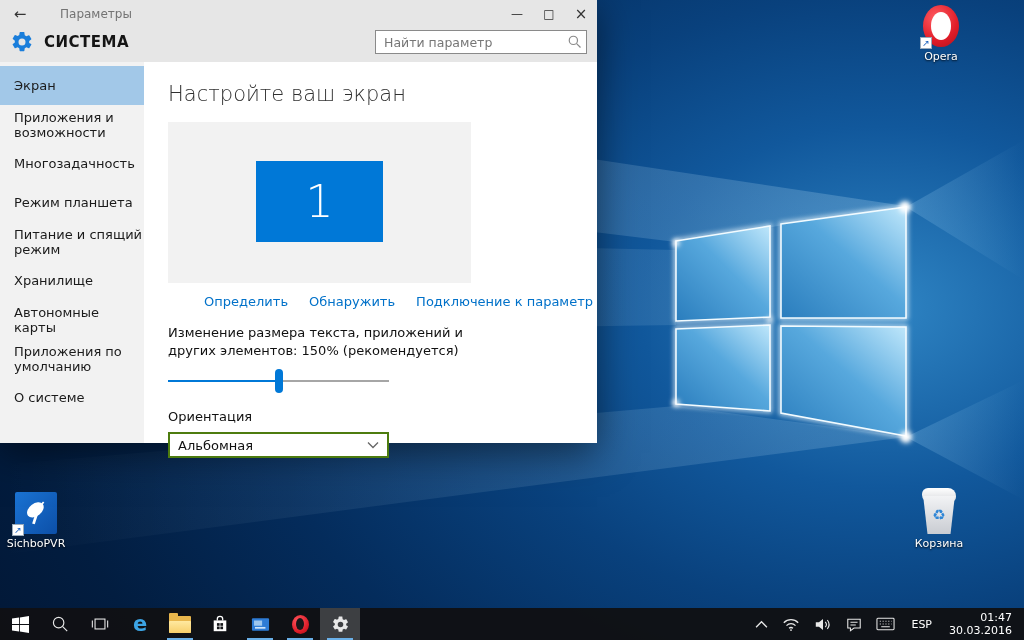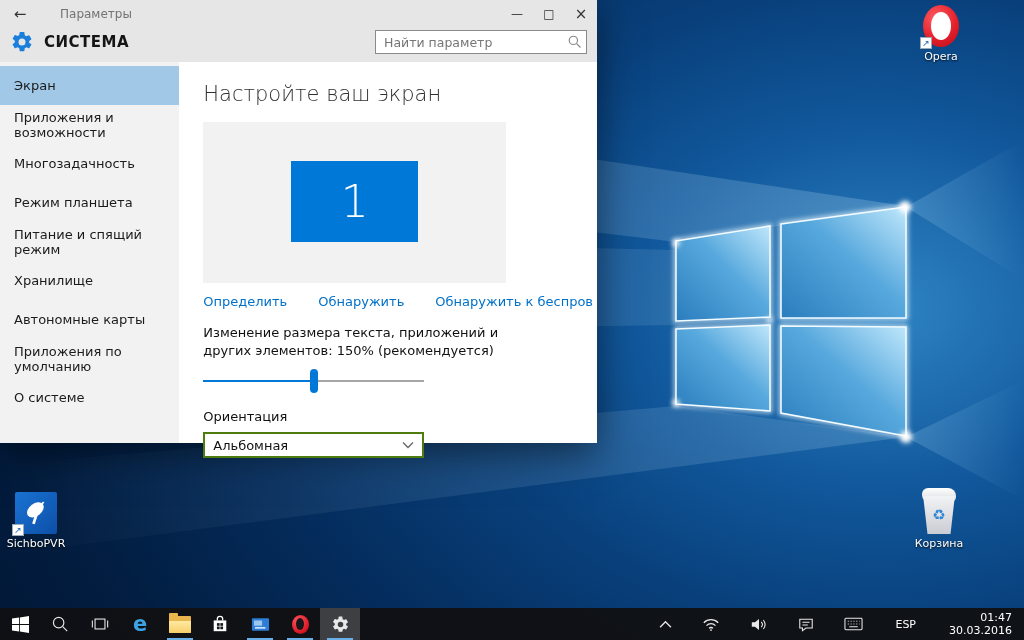--- a/index.html
+++ b/index.html
@@ -29,21 +29,21 @@
   .search-glyph { position:absolute; right:5px; top:4px; width:15px; height:15px; }
   .win-body { display:flex; height:381px; }
   .sidebar { width:253px; background:#f2f2f2; padding-top:4px; }
   .side-item { height:39px; display:flex; align-items:center; padding-left:14px; font-size:13px; color:#1b1b1b; cursor:default; }
   .side-item.selected { background:#a2c8e8; }
   .content { flex:1; padding:20px 4px 0 24px; }
   .content h1 { font-size:21px; font-weight:300; color:#303030; margin-bottom:16px; }
   .preview { width:303px; height:161px; background:#f2f2f2; display:flex; align-items:center; justify-content:center; }
   .monitor { width:127px; height:81px; background:#0078d7; display:flex; align-items:center; justify-content:center;
     color:#fff; font-size:44px; font-weight:200; margin-top:-2px; }
-  .links { display:flex; gap:31px; margin-top:11px; }
+  .links { display:flex; gap:21px; margin-top:11px;margin-left:36px; }
   .links a { color:#0071c9; text-decoration:none; font-size:13px; white-space:nowrap; }
   .scale-text { margin-top:15px; width:332px; font-size:13px; line-height:18px; color:#111; }
   .slider { position:relative; width:221px; height:24px; margin-top:9px; }
   .slider-track { position:absolute; top:11px; left:0; width:100%; height:2px; background:#a6a6a6; }
   .slider-fill { position:absolute; top:11px; left:0; height:2px; background:#0078d7; }
   .slider-thumb { position:absolute; top:0; width:8px; height:24px; border-radius:4px; background:#0078d7; }
   .orient-label { margin-top:16px; font-size:13px; }
   .dropdown { margin-top:8px; width:221px; height:26px; border:2px solid #4d7c0f; background:#fff;
     display:flex; align-items:center; padding:0 8px; font-size:13px; color:#111; justify-content:space-between; }
 
@@ -76,21 +76,21 @@
   .tb-app.active { background:#3d3f42; }
   .tb-app.running::after { content:""; position:absolute; left:7px; right:7px; bottom:0; height:2px; background:#6ab0e8; }
   .edge-e { color:#3ca4e4; font-size:21px; font-weight:bold; line-height:1; }
   .folder-ic { position:relative; width:22px; height:17px; }
   .folder-back { position:absolute; inset:0; background:#e8b64c; border-radius:1px; }
   .folder-back::before { content:""; position:absolute; left:0; top:-3px; width:9px; height:4px; background:#e8b64c; border-radius:1px 1px 0 0; }
   .folder-front { position:absolute; left:0; bottom:0; width:22px; height:12px; background:linear-gradient(#ffe9a0,#f7cf6b); border-radius:1px; }
   .opera-tb { position:relative; width:17px; height:19px; border-radius:50%;
     background:radial-gradient(circle at 35% 30%, #ff545c, #d91a26 65%, #a60f18); }
   .opera-tb::after { content:""; position:absolute; left:4.5px; top:3.5px; width:8px; height:12px; border-radius:50%; background:#16171a; }
-  .tray { margin-left:auto; display:flex; align-items:center; gap:20px; padding-right:6px; }
+  .tray { margin-left:auto; display:flex; align-items:center; gap:4px; padding-right:6px; }
   .tray-btn { height:32px; display:flex; align-items:center; justify-content:center; padding:0 5px; }
   .tray-lang { color:#fff; font-size:11px; padding:0 7px; }
   .tray-clock { color:#fff; font-size:11px; text-align:right; line-height:13px; padding:0 6px; }
 
   .svg-ic { display:block; }
 </style>
 </head>
 <body>
 
 <div class="screen">
@@ -208,21 +208,21 @@
       </div>
 
       <div class="content">
         <h1>Настройте ваш экран</h1>
         <div class="preview">
           <div class="monitor">1</div>
         </div>
         <div class="links">
           <a href="#">Определить</a>
           <a href="#">Обнаружить</a>
-          <a href="#">Обнаружить к беспров</a>
+          <a href="#">Подключение к параметр</a>
         </div>
         <div class="scale-text">Изменение размера текста, приложений и других элементов: 150% (рекомендуется)</div>
         <div class="slider">
           <div class="slider-track"></div>
           <div class="slider-fill" style="width: 50%;"></div>
           <div class="slider-thumb" style="left: calc(50% - 4px);"></div>
         </div>
         <div class="orient-label">Ориентация</div>
         <div class="dropdown">
           <span>Альбомная</span>

